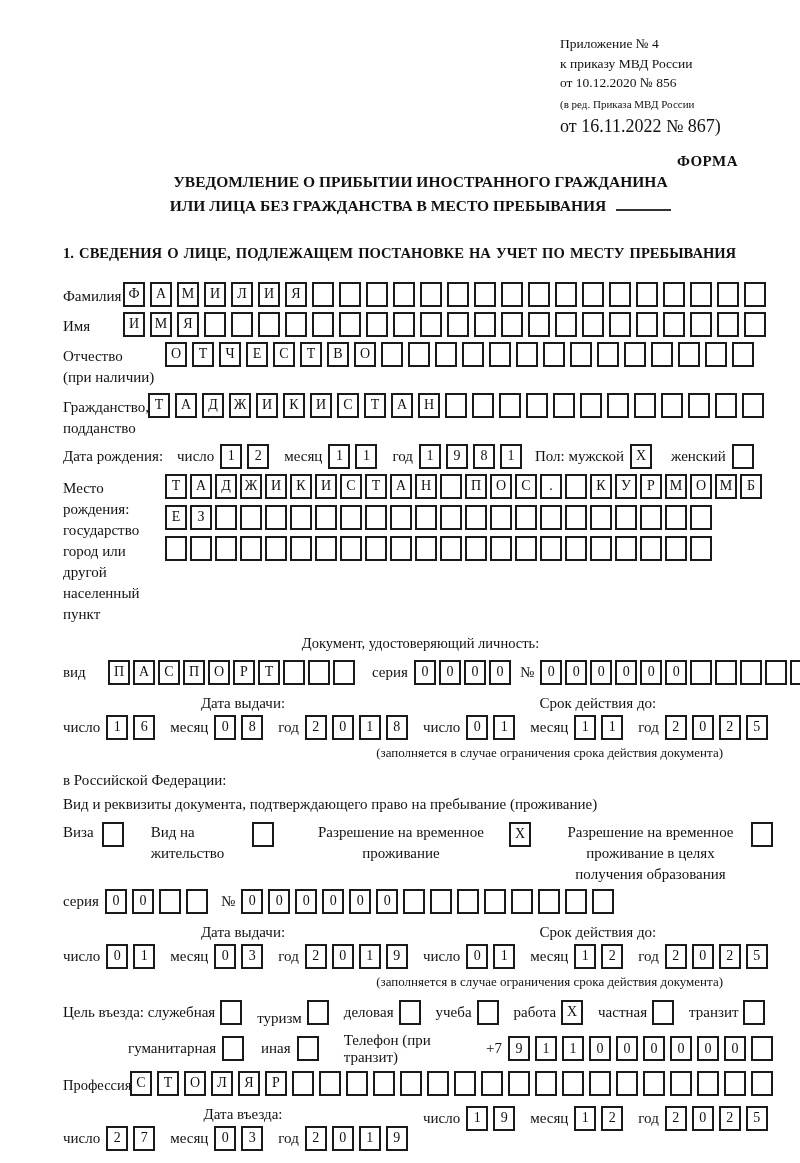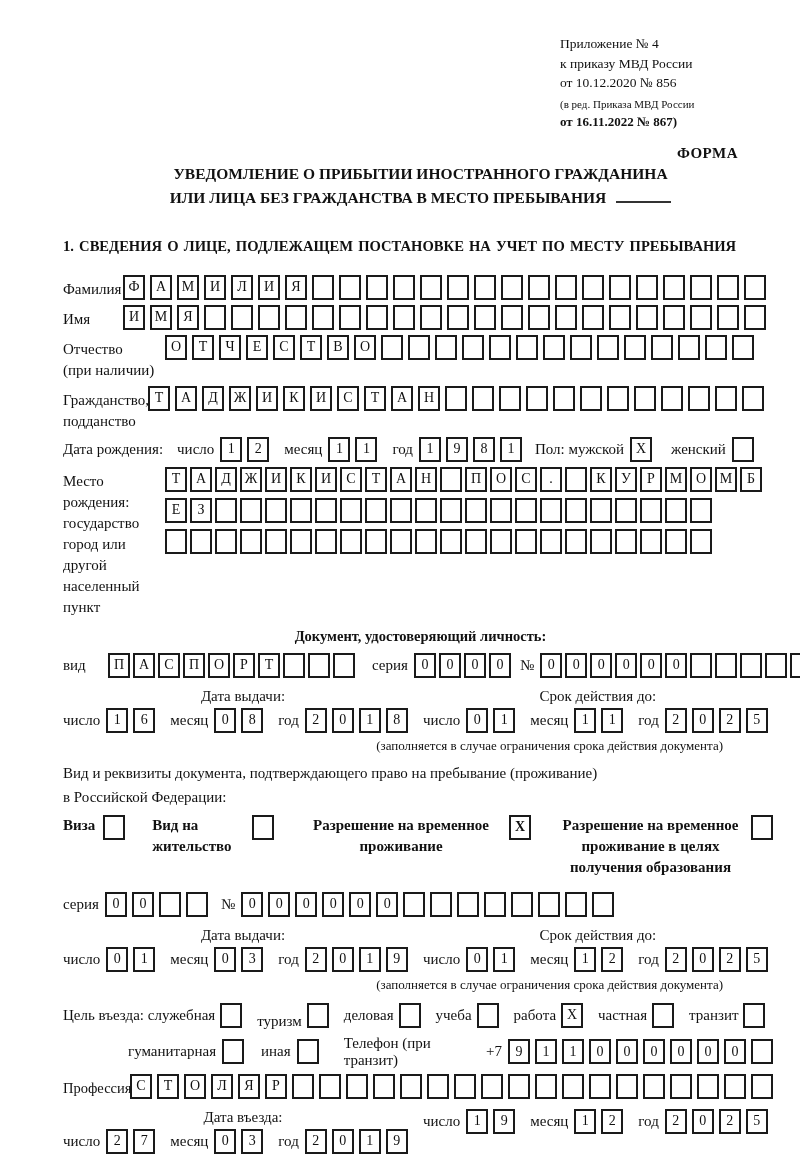--- a/index.html
+++ b/index.html
@@ -26,48 +26,48 @@
   .cell {
     width:22px; height:25px; flex:none;
     border:2px solid #1a1a1a; margin-right:5px; background:#fff;
     display:inline-flex; align-items:center; justify-content:center;
     font-size:14px; font-family:"Liberation Serif", serif;
   }
   .tight .cell { margin-right:3px; }
   .stack > .cells { margin-bottom:6px; }
   .stack { display:flex; flex-direction:column; }
 
-  .doc-header { text-align:center; font-weight:bold; font-size:14.5px; margin:10px 0 8px 0; }
+  .doc-header { text-align:center; font-weight:normal; font-size:14.5px; margin:10px 0 8px 0; }
 
   .dates { margin-top:10px; }
   .dgroup { flex:none; }
   .dtitle { text-align:center; margin-bottom:3px; }
   .dline { display:flex; align-items:center; }
   .dlbl { margin-right:6px; }
   .dlbl.after { margin-left:10px; }
   .note { font-size:13px; text-align:right; padding-right:55px; margin:2px 0 8px 0; }
 
   .plain { line-height:1.5; margin-bottom:2px; }
-  .opts { margin-top:6px; margin-bottom:14px;font-weight:bold; }
+  .opts { margin-top:6px; margin-bottom:4px; }
   .opt { display:flex; align-items:flex-start; margin-right:22px; }
   .opt-label { margin-right:8px; line-height:1.4; }
   .opt-label.center { text-align:center; }
 </style>
 </head>
 <body>
 
 <div class="page">
 
   <div class="appendix">
     <div>Приложение № 4</div>
     <div>к приказу МВД России</div>
     <div>от 10.12.2020 № 856</div>
     <div class="gap"></div>
     <div style="font-size:11px;">(в ред. Приказа МВД России</div>
-    <div style="font-size:13px;font-weight:bold;">от 16.11.2022 № 867)</div>
+    <div style="font-size:18px;">от 16.11.2022 № 867)</div>
   </div>
 
   <div class="forma">ФОРМА</div>
 
   <div class="title">
     <div>УВЕДОМЛЕНИЕ О ПРИБЫТИИ ИНОСТРАННОГО ГРАЖДАНИНА</div>
     <div>
       <span>ИЛИ ЛИЦА БЕЗ ГРАЖДАНСТВА В МЕСТО ПРЕБЫВАНИЯ</span><span class="blank-line"></span>
     </div>
   </div>
@@ -391,22 +391,22 @@
             <span class="cell">2</span>
             <span class="cell">0</span>
             <span class="cell">2</span>
             <span class="cell">5</span>
           </span>
       </div>
     </div>
   </div>
   <div class="note">(заполняется в случае ограничения срока действия документа)</div>
 
+  <div class="plain">в Российской Федерации:</div>
   <div class="plain">Вид и реквизиты документа, подтверждающего право на пребывание (проживание)</div>
-  <div class="plain">в Российской Федерации:</div>
 
   <div class="row opts">
     <div class="opt">
       <span class="opt-label">Виза</span>
       <span class="cells">
           <span class="cell"></span>
         </span>
     </div>
     <div class="opt">
       <span class="opt-label">Вид на жительство</span>

